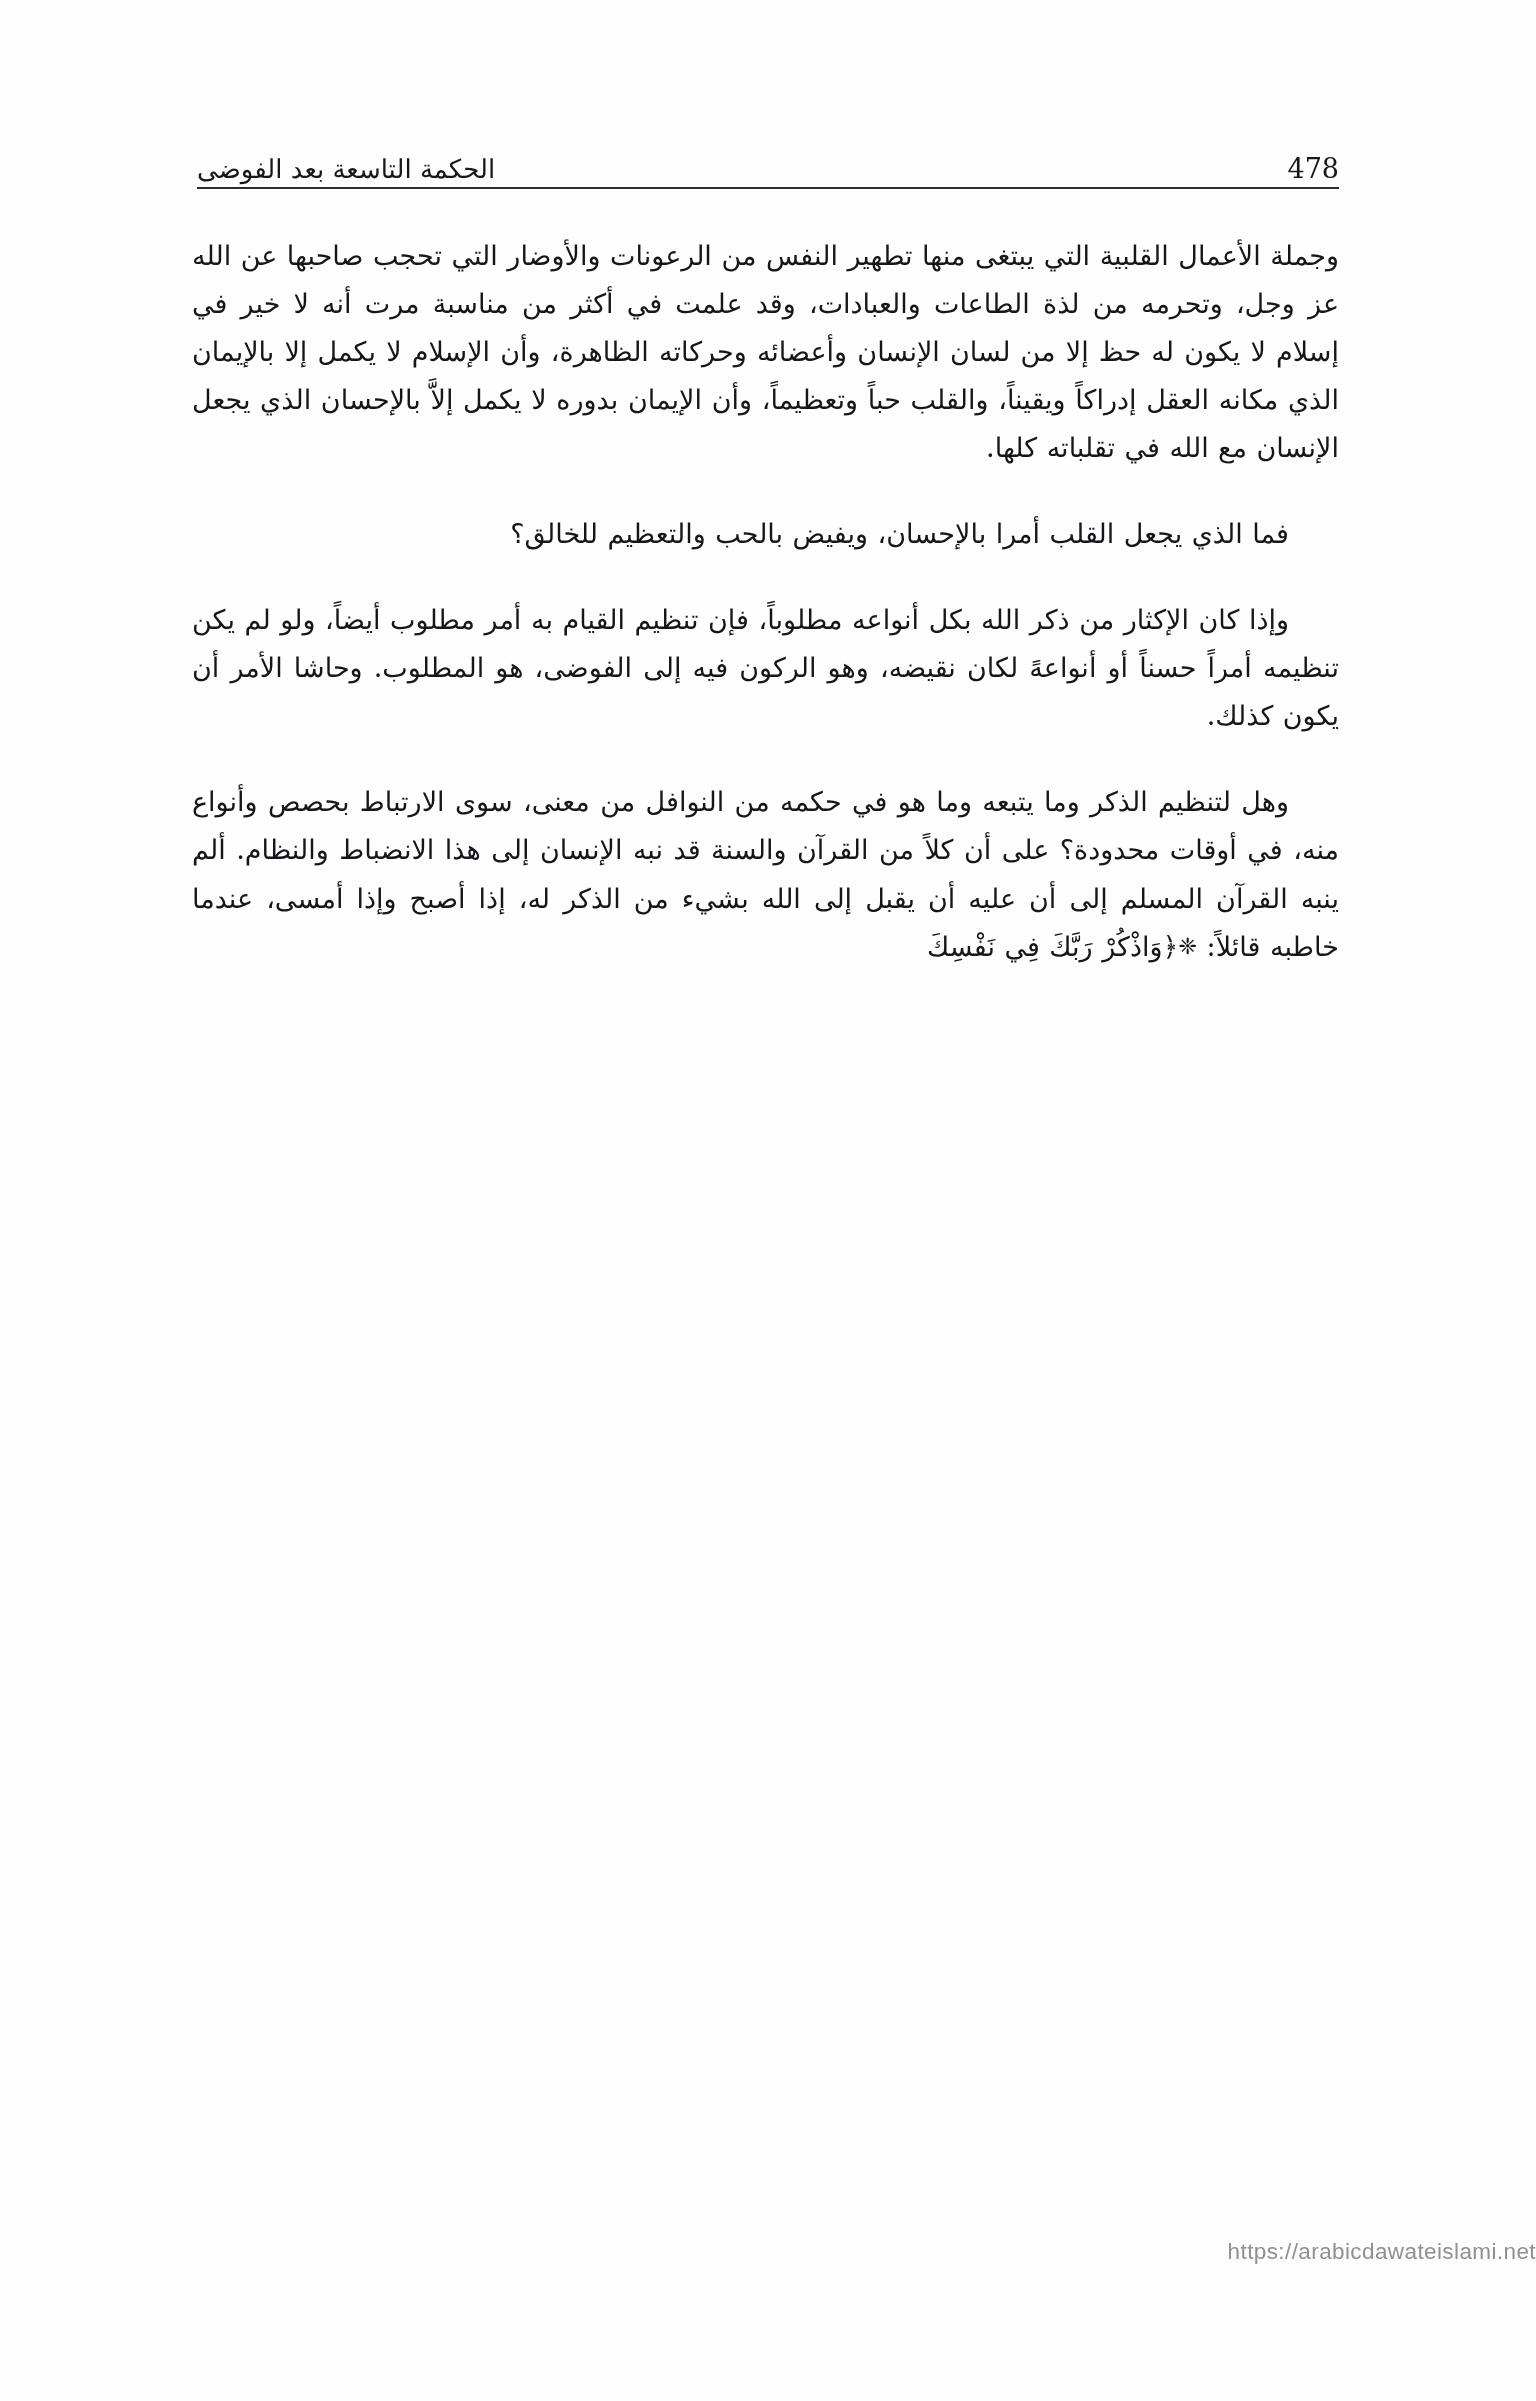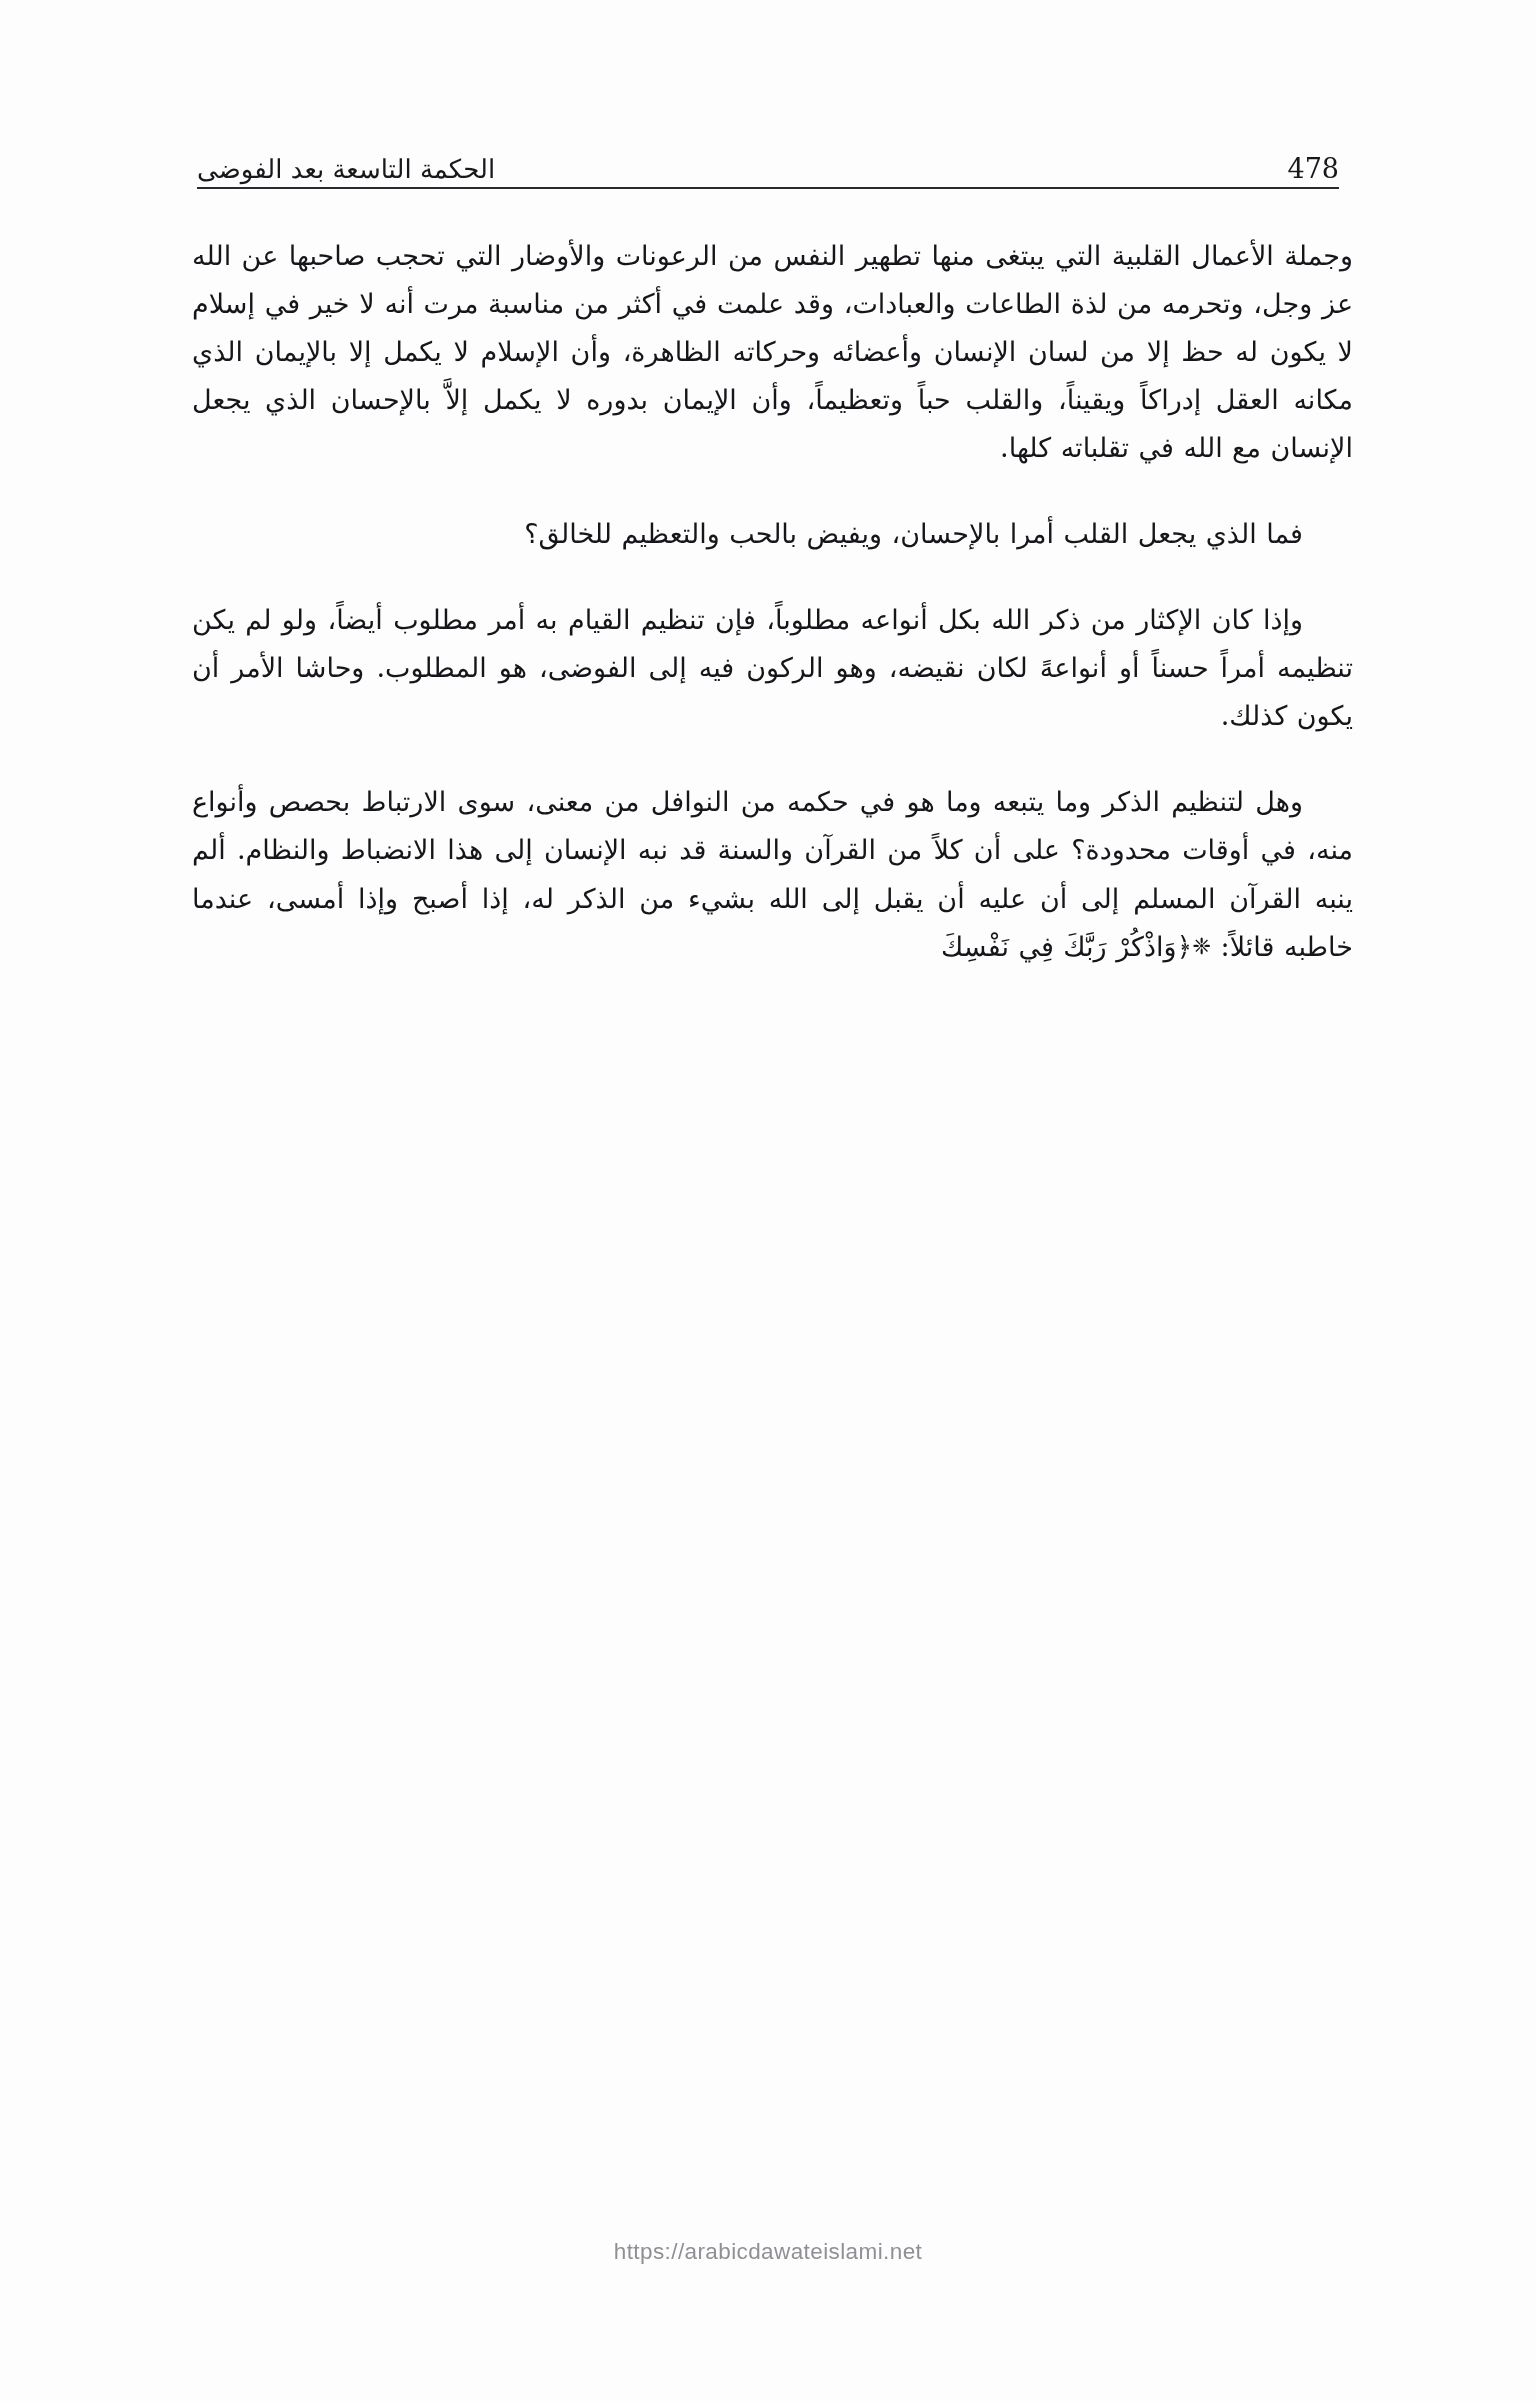--- a/index.html
+++ b/index.html
@@ -53,21 +53,21 @@
     right: 197px;
     left: 197px;
     height: 1.7px;
     background: #2a2b2f;
   }
 
   
   .content {
     position: absolute;
     top: 232px;
-    right: 183px;
+    right: 197px;
     left: 192px;
     direction: rtl;
     text-align: justify;
     text-justify: inter-word;
   }
 
   p.para {
     margin: 0 0 38px 0;
     font-size: 27px;
     line-height: 1.78;
@@ -89,21 +89,21 @@
     font-size: 22.5px;
     vertical-align: 1.7px;
   }
 
   
   .watermark {
     position: absolute;
     top: 2239px;
     left: 0;
     width: 100%;
-    text-align: center;
+    text-align: right;
     direction: ltr;
     font-family: "Liberation Sans", sans-serif;
     font-size: 22.5px;
     color: #8e9095;
     letter-spacing: 0.4px;
   }
 </style>
 </head>
 <body>
 

